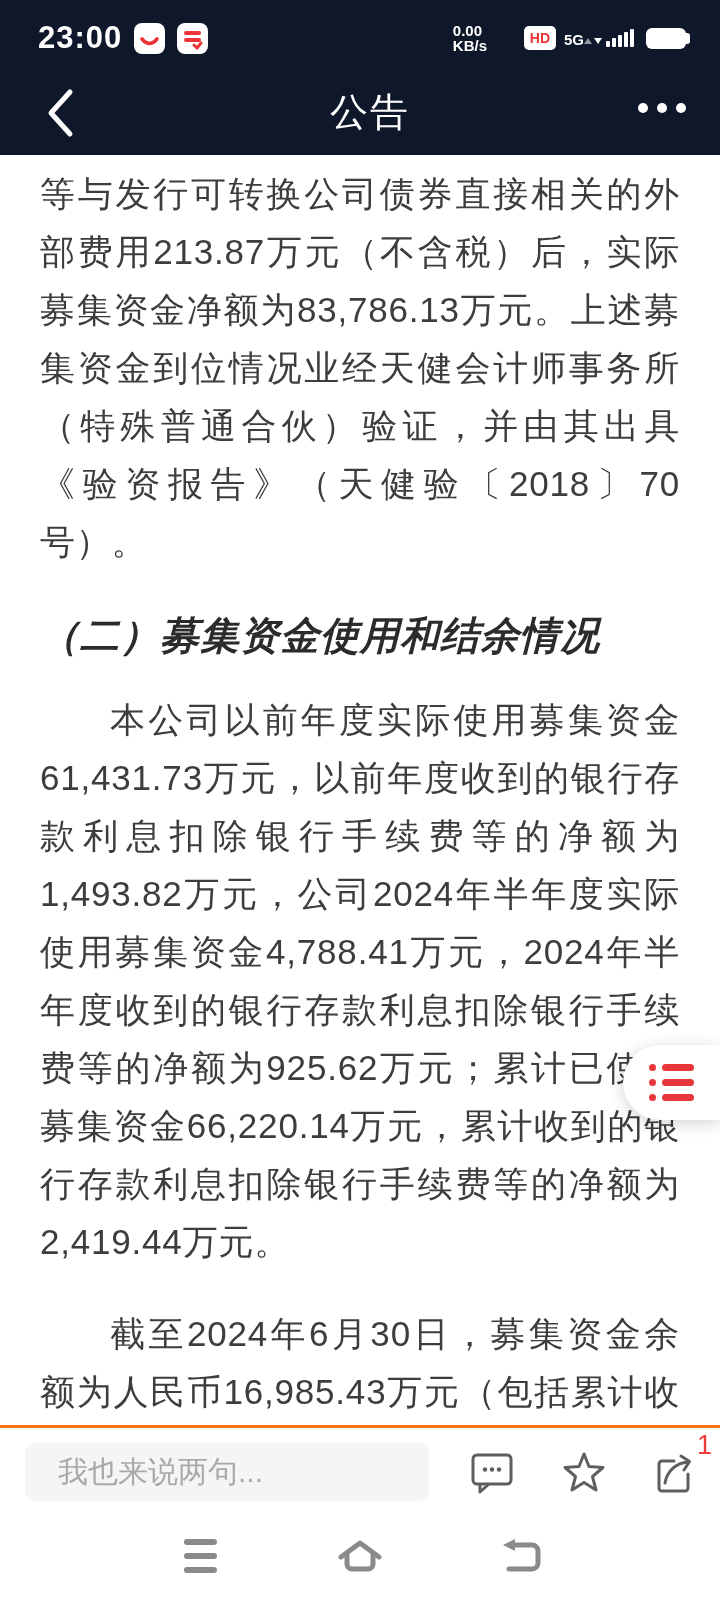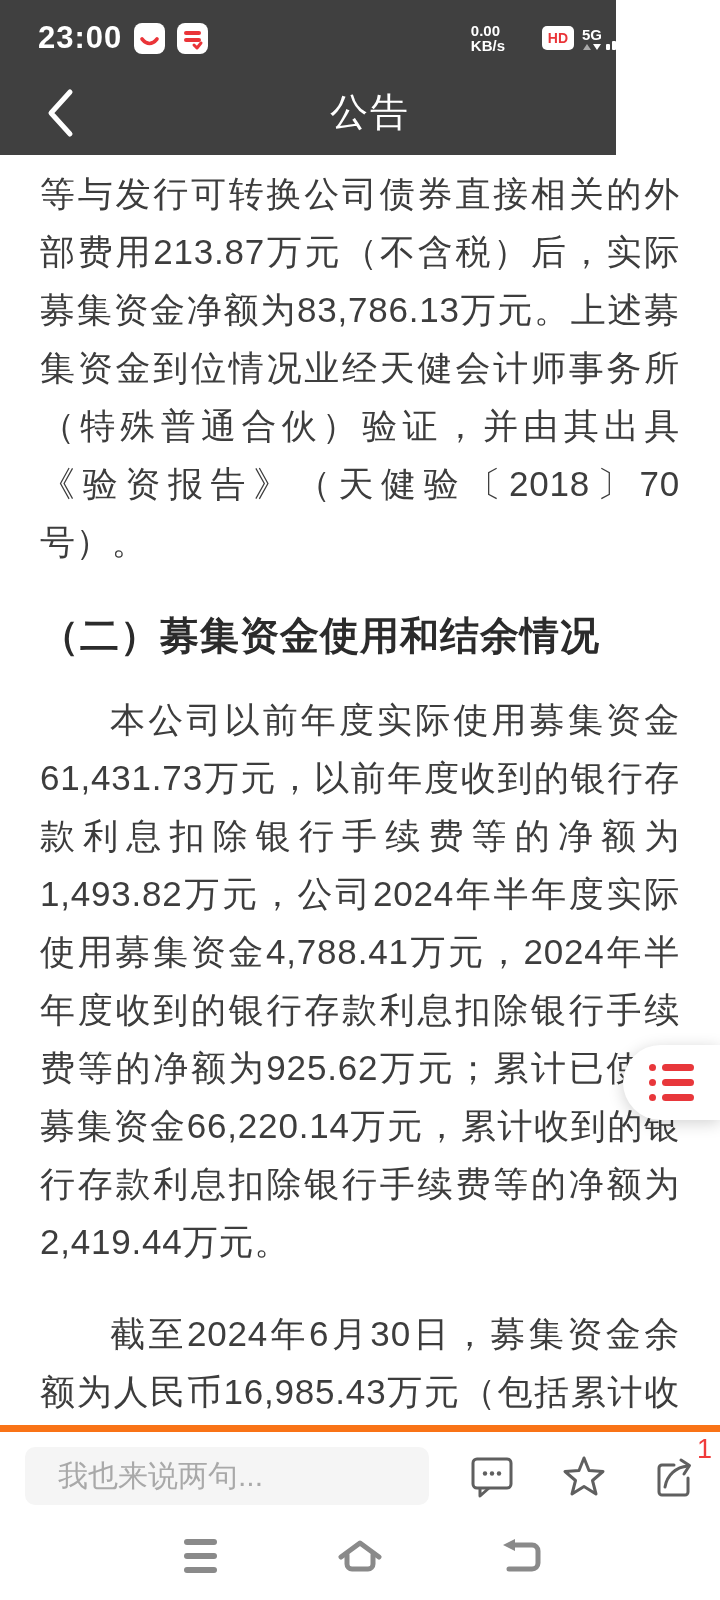--- a/index.html
+++ b/index.html
@@ -3,35 +3,35 @@
 <meta charset="utf-8">
 <style>
   * { margin:0; padding:0; box-sizing:border-box; }
   html,body { background:#888; }
   body { font-family:"Liberation Sans", sans-serif; }
   .screen{
     position:relative; width:720px; height:1600px; background:#ffffff;
     overflow:hidden; margin:0 auto;
   }
   
-  .appbar{ position:absolute; top:0; left:0; width:616px; height:155px; background:#404040; }
+  .appbar{ position:absolute; top:0; left:0; width:720px; height:155px; background:#0f172a; }
   .statusbar{
     position:absolute; top:0; left:0; width:720px; height:70px;
     display:flex; align-items:center; padding:6px 34px 0 38px; color:#fff;
   }
   .sb-left{ display:flex; align-items:center; gap:12px; }
   .sb-time{ font-size:31px; font-weight:bold; letter-spacing:1px; }
   .sb-appicon{ width:31px; height:31px; background:#fff; border-radius:8px; position:relative; }
   .sb-appicon svg{ position:absolute; inset:0; }
   .sb-right{ margin-left:auto; display:flex; align-items:center; gap:8px; }
   .sb-speed{ text-align:left; font-weight:bold; font-size:15px; line-height:15px; }
   .sb-hd{ width:32px; height:24px; background:#fff; border-radius:5px; color:#EA3438;
           font-size:14px; font-weight:bold; display:flex; align-items:center; justify-content:center;margin-left:29px; }
   .sb-net{ display:flex; align-items:flex-end; gap:3px; }
-  .sb-5g-col{ display:flex; flex-direction:column; align-items:center; margin-right:1px; }
+  .sb-5g-col{ display:flex; flex-direction:row; align-items:center; margin-right:1px; }
   .sb-5g{ font-size:15px; font-weight:bold; line-height:15px; }
   .sb-arrows{ display:flex; gap:2px; margin-top:2px; }
   .tri-up{ width:0; height:0; border-left:4px solid transparent; border-right:4px solid transparent;
            border-bottom:6px solid rgba(255,255,255,.55); }
   .tri-down{ width:0; height:0; border-left:4px solid transparent; border-right:4px solid transparent;
              border-top:6px solid #ffffff; }
   .sb-bars{ display:flex; align-items:flex-end; gap:2px; }
   .sb-bars span{ width:4px; background:#fff; border-radius:1px; display:block; }
   .b1{height:6px;} .b2{height:9px;} .b3{height:12px;} .b4{height:15px;} .b5{height:18px;}
   .sb-battery{ position:relative; width:40px; height:21px; background:#fff; border-radius:6px; margin-left:4px; }
@@ -42,35 +42,35 @@
   .nav-title{ position:absolute; left:0; top:0; width:720px; height:85px; display:flex;
               align-items:center; justify-content:center; color:#fff; font-size:38px; letter-spacing:2px;margin-left:10px; }
   .nav-more{ position:absolute; right:34px; top:33px; display:flex; gap:9px; cursor:pointer; }
   .nav-more i{ width:10px; height:10px; border-radius:50%; background:#fff; display:block; }
   
   .content{ position:absolute; top:155px; left:0; width:720px; padding:10px 40px 0 40px;
             color:#3D3D3D; }
   .para{ font-size:35px; line-height:58px; letter-spacing:0.8px; text-align:justify; }
   .para.indent{ text-indent:2em; }
   .heading{ font-size:39px; line-height:58px; font-weight:bold; color:#2B2B2B;
-            letter-spacing:1px; margin-top:36px; }
+            letter-spacing:1px; margin-top:36px;font-style:italic; }
   .para + .heading{}
   .p2{ margin-top:26px; }
   .p3{ margin-top:34px; }
   
   .toc-fab{ position:absolute; top:1045px; right:0; width:97px; height:75px; background:#fff;
             border-radius:38px 0 0 38px; box-shadow:0 3px 16px rgba(0,0,0,0.18);
             display:flex; align-items:center; padding-left:26px; cursor:pointer; }
   .toc-rows{ display:flex; flex-direction:column; gap:8px; }
   .toc-row{ display:flex; align-items:center; gap:6px; }
   .toc-row i{ width:7px; height:7px; border-radius:50%; background:#E8373B; display:block; }
   .toc-row b{ width:32px; height:7px; border-radius:4px; background:#E8373B; display:block; }
   
   .comment-bar{ position:absolute; top:1425px; left:0; width:720px; height:87px; background:#fff;
-                border-top:7px solid #f97316; }
+                border-top:3px solid #f97316; }
   .comment-input{ position:absolute; left:25px; top:15px; width:404px; height:58px;
                   background:#F5F5F5; border:none; border-radius:10px; font-size:30px;
                   padding:0 20px 0 33px; color:#444; font-family:"Liberation Sans", sans-serif; }
   .comment-input::placeholder{ color:#A9A9A9; }
   .cb-icon{ position:absolute; width:44px; height:44px; top:22px; cursor:pointer; }
   .cb-comment{ left:470px; }
   .cb-star{ left:562px; }
   .cb-share{ left:653px; top:24px; }
   .cb-badge{ position:absolute; left:697px; top:4px; color:#F03B3B; font-size:27px; line-height:27px; }
   

